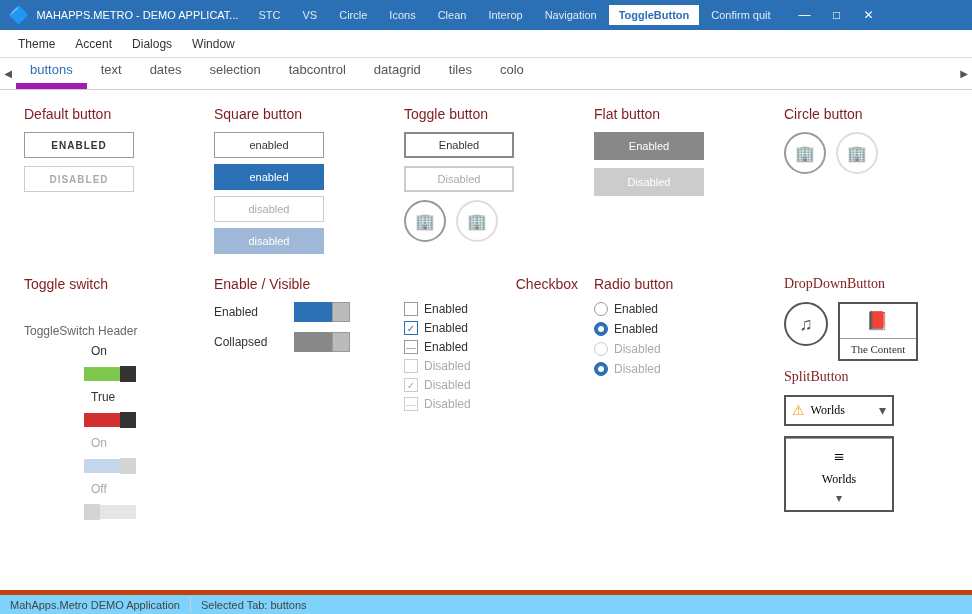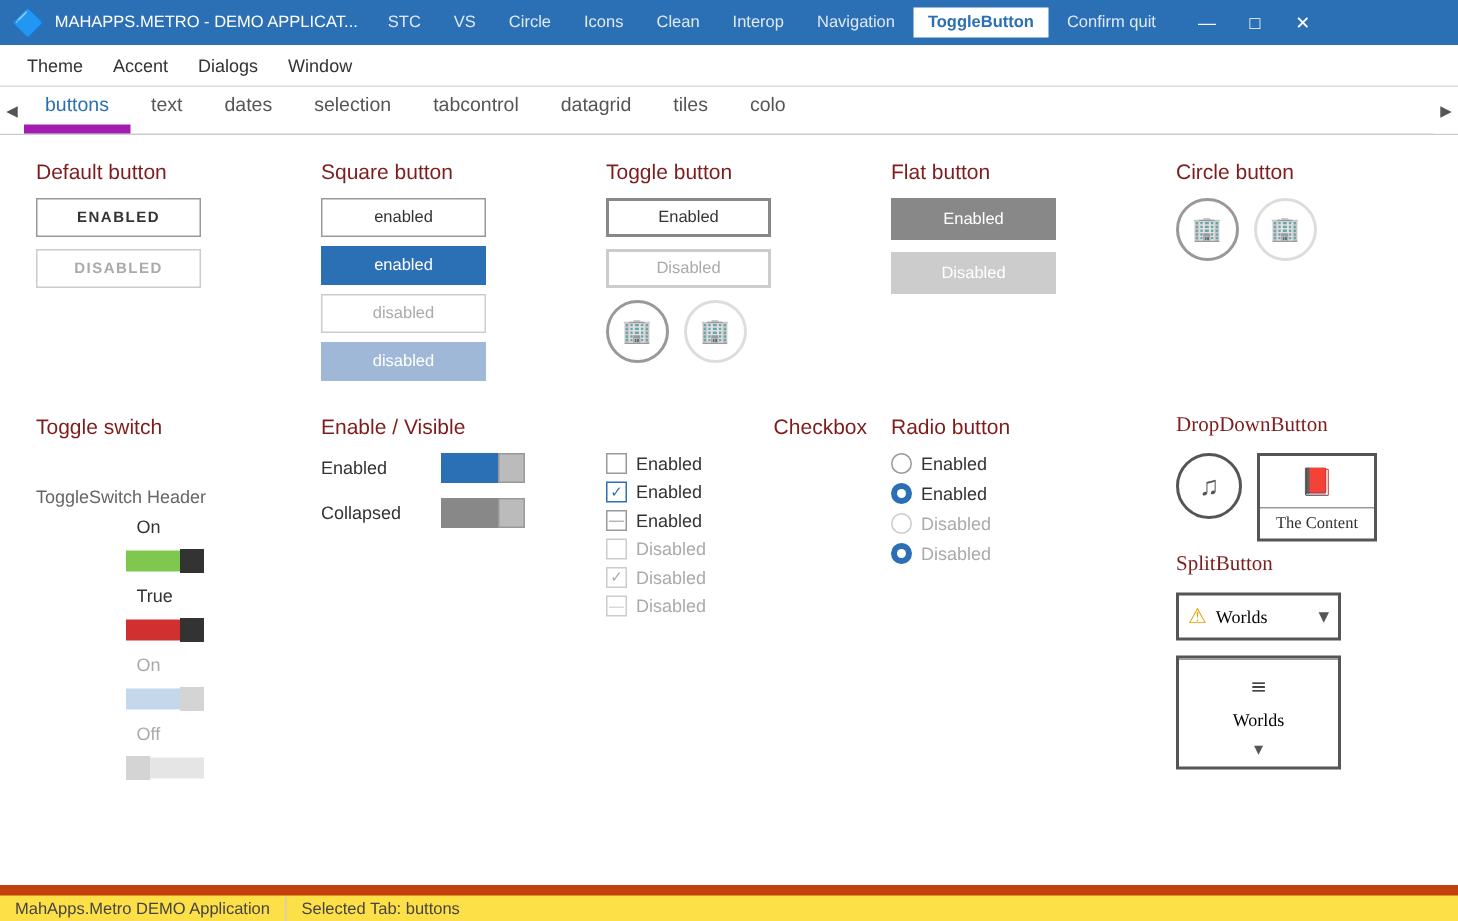--- a/index.html
+++ b/index.html
@@ -285,22 +285,22 @@
       font-size: 12px; margin-top: 4px; color: #555; cursor: pointer;
     }
 
     
     #statusbar {
       position: absolute;
       bottom: 0;
       left: 0;
       right: 0;
       height: 24px;
-      background: #fde047;
-      border-top: 7px solid #c2410c;
+      background: #7dd3fc;
+      border-top: 5px solid #c2410c;
       display: flex;
       align-items: center;
       font-size: 11px;
       color: #444;
       text-align: center;
     }
     #statusbar .status-left { padding: 0 10px; }
     #statusbar .status-divider { width: 1px; height: 16px; background: #ccc; }
     #statusbar .status-right { padding: 0 10px; }
 

